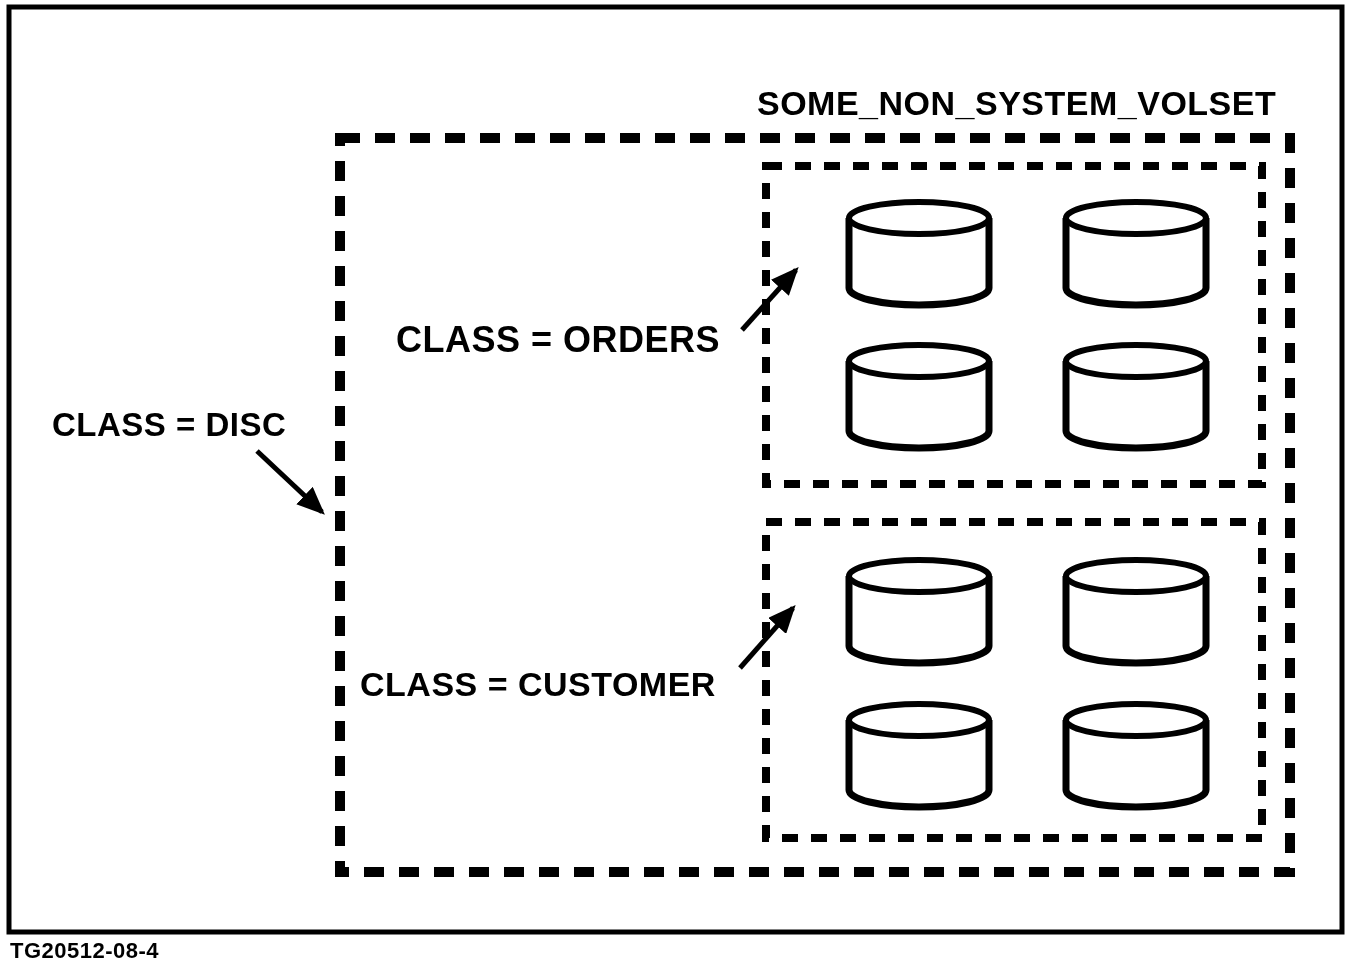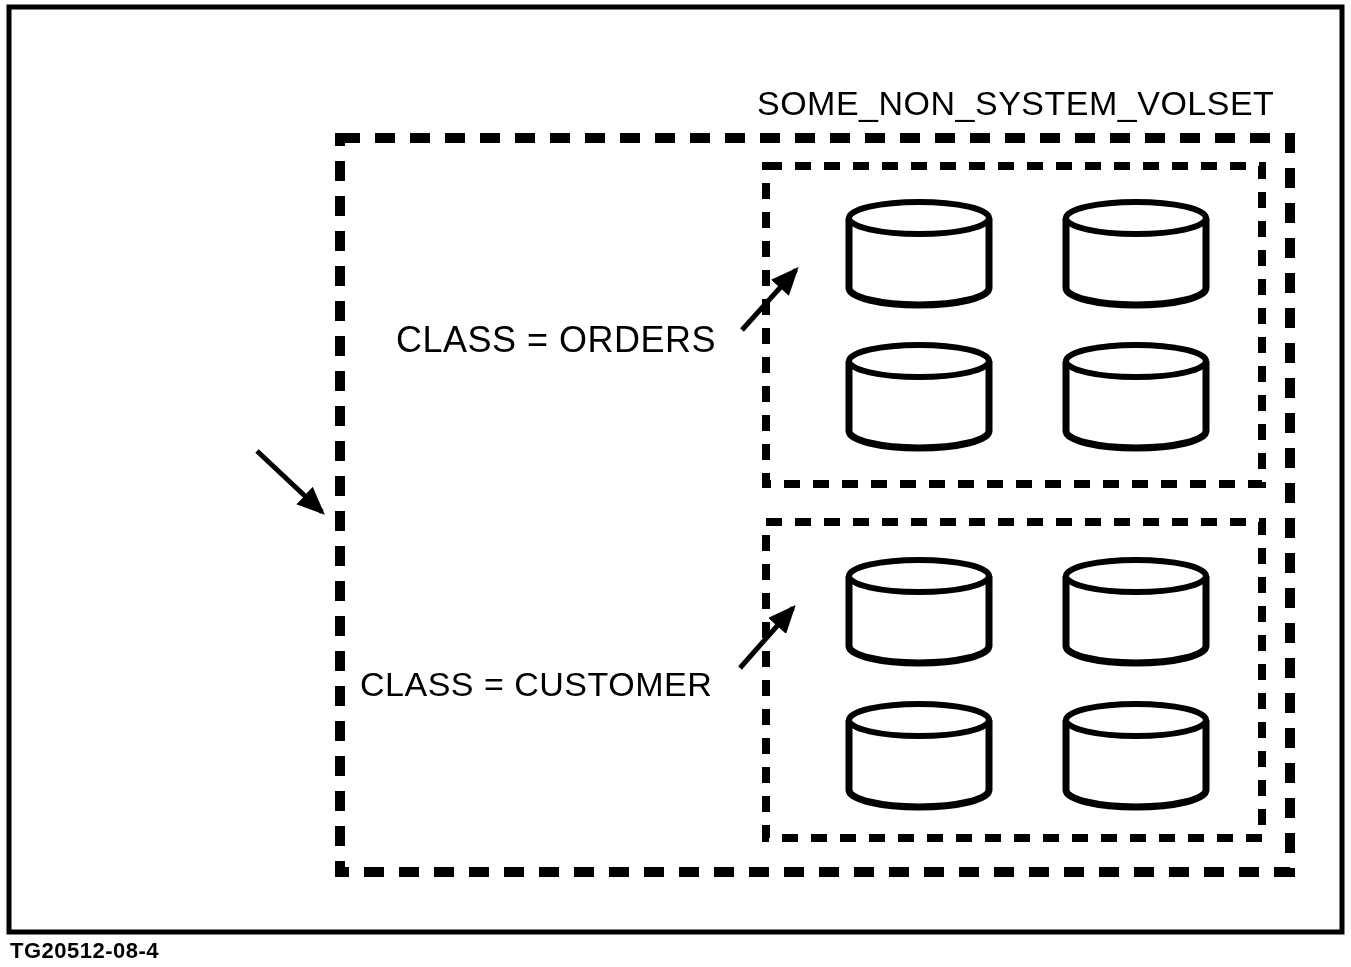--- a/index.html
+++ b/index.html
@@ -15,21 +15,21 @@
     font-family: "Liberation Sans", sans-serif;
     overflow: hidden;
   }
   #diagram-svg {
     position: absolute;
     left: 0;
     top: 0;
   }
   .lbl {
     position: absolute;
-    font-weight: normal;
+    font-weight: bold;
     color: #000000;
     white-space: nowrap;
     letter-spacing: 0.5px;
   }
   #title     { left: 757px; top: 84px;  font-size: 34px; }
   #lbl-disc  { left: 52px;  top: 406px; font-size: 33px; }
   #lbl-orders   { left: 396px; top: 319px; font-size: 36px; }
   #lbl-customer { left: 360px; top: 665px; font-size: 34px; }
   #caption   { left: 10px;  top: 938px; font-size: 22px; font-weight: 700; }
 </style>
@@ -67,20 +67,21 @@
     <use href="#diskshape" x="843" y="700"></use>
     <use href="#diskshape" x="1060" y="700"></use>
 
     <line x1="742" y1="330" x2="796" y2="270" stroke="#000000" stroke-width="5" marker-end="url(#ah)"></line>
     <line x1="740" y1="668" x2="793" y2="608" stroke="#000000" stroke-width="5" marker-end="url(#ah)"></line>
     <line x1="257" y1="451" x2="322" y2="512" stroke="#000000" stroke-width="5" marker-end="url(#ah)"></line>
   </svg>
 
   <div class="lbl" id="title">SOME_NON_SYSTEM_VOLSET</div>
 
+  <div class="lbl" id="lbl-disc">CLASS = DISC</div>
 
   <div class="lbl" id="lbl-orders">CLASS = ORDERS</div>
 
   <div class="lbl" id="lbl-customer">CLASS = CUSTOMER</div>
 
   <div class="lbl" id="caption">TG20512-08-4</div>
 
 </div>
 
 </body></html>

